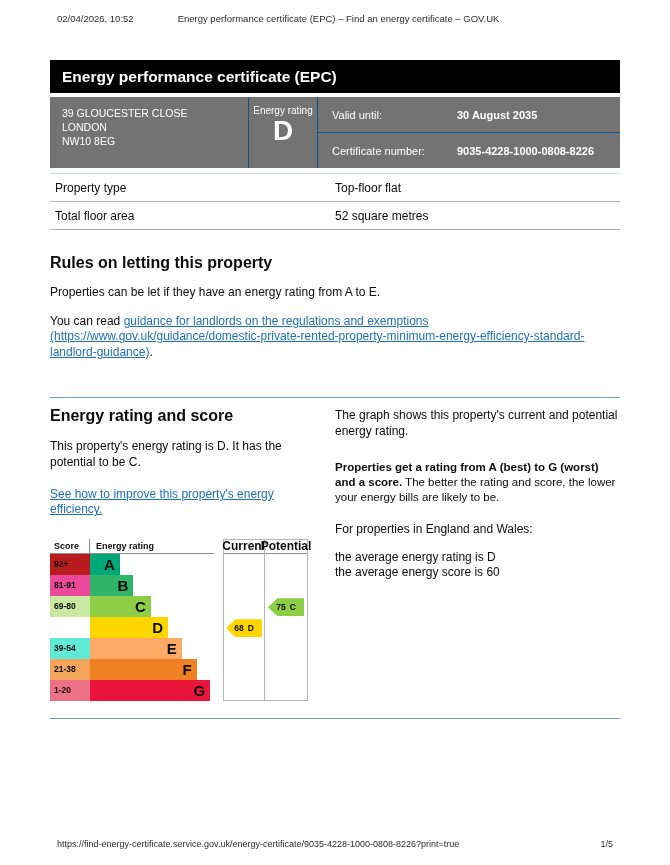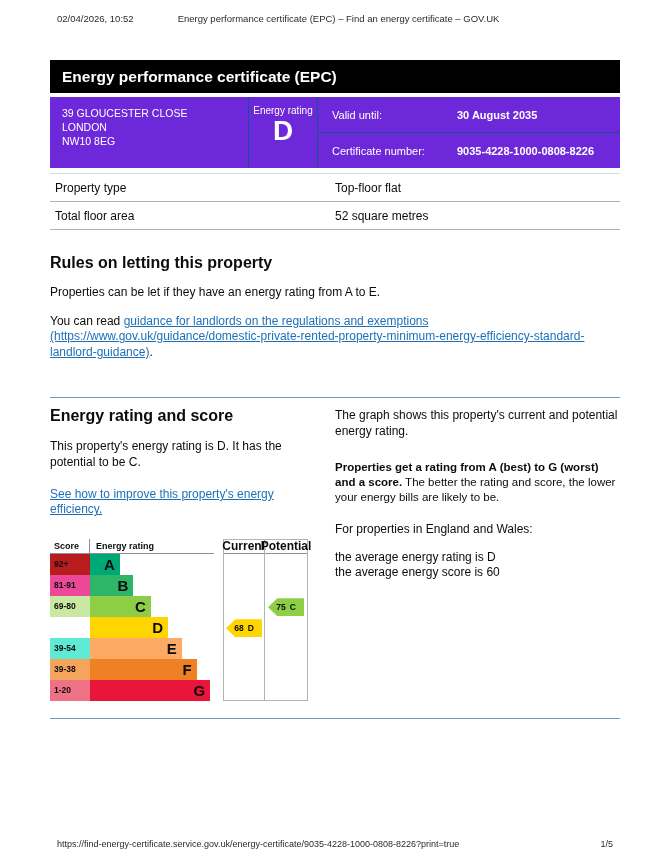--- a/index.html
+++ b/index.html
@@ -27,21 +27,21 @@
   
   .page { position: absolute; top: 60px; left: 50px; width: 570px; }
 
   .epc-banner {
     background: #000000; color: #ffffff;
     font-weight: bold; font-size: 15.5px;
     padding: 8px 12px; height: 33px;
   }
 
   .cert-box {
-    background: #6d28d9; color: #ffffff;
+    background: #737373; color: #ffffff;
     display: flex; min-height: 71px;
     margin-top: 4px;
   }
   .cert-address {
     flex: 0 0 198px; padding: 9px 12px;
     font-size: 10.5px; line-height: 1.35;
   }
   .cert-rating-cell {
     flex: 0 0 70px; border-left: 1px solid #10558f; border-right: 1px solid #10558f;
     display: flex; flex-direction: column; align-items: center; padding-top: 8px;
@@ -213,21 +213,21 @@
                   <div class="epc-bar" style="background: rgb(255, 213, 0); width: 63%;">D</div>
                 </div>
               </div>
               <div class="epc-row">
                 <div class="epc-score" style="background: #5eead4; text-align: center;">39-54</div>
                 <div class="epc-bar-area">
                   <div class="epc-bar" style="background: rgb(252, 170, 101); width: 74%;">E</div>
                 </div>
               </div>
               <div class="epc-row">
-                <div class="epc-score" style="background: rgb(244, 164, 91);">39-38</div>
+                <div class="epc-score" style="background: rgb(244, 164, 91);">21-38</div>
                 <div class="epc-bar-area">
                   <div class="epc-bar" style="background: rgb(239, 128, 35); width: 86%;">F</div>
                 </div>
               </div>
               <div class="epc-row">
                 <div class="epc-score" style="background: rgb(239, 113, 134);">1-20</div>
                 <div class="epc-bar-area">
                   <div class="epc-bar" style="background: rgb(233, 21, 59); width: 97%;">G</div>
                 </div>
               </div>

